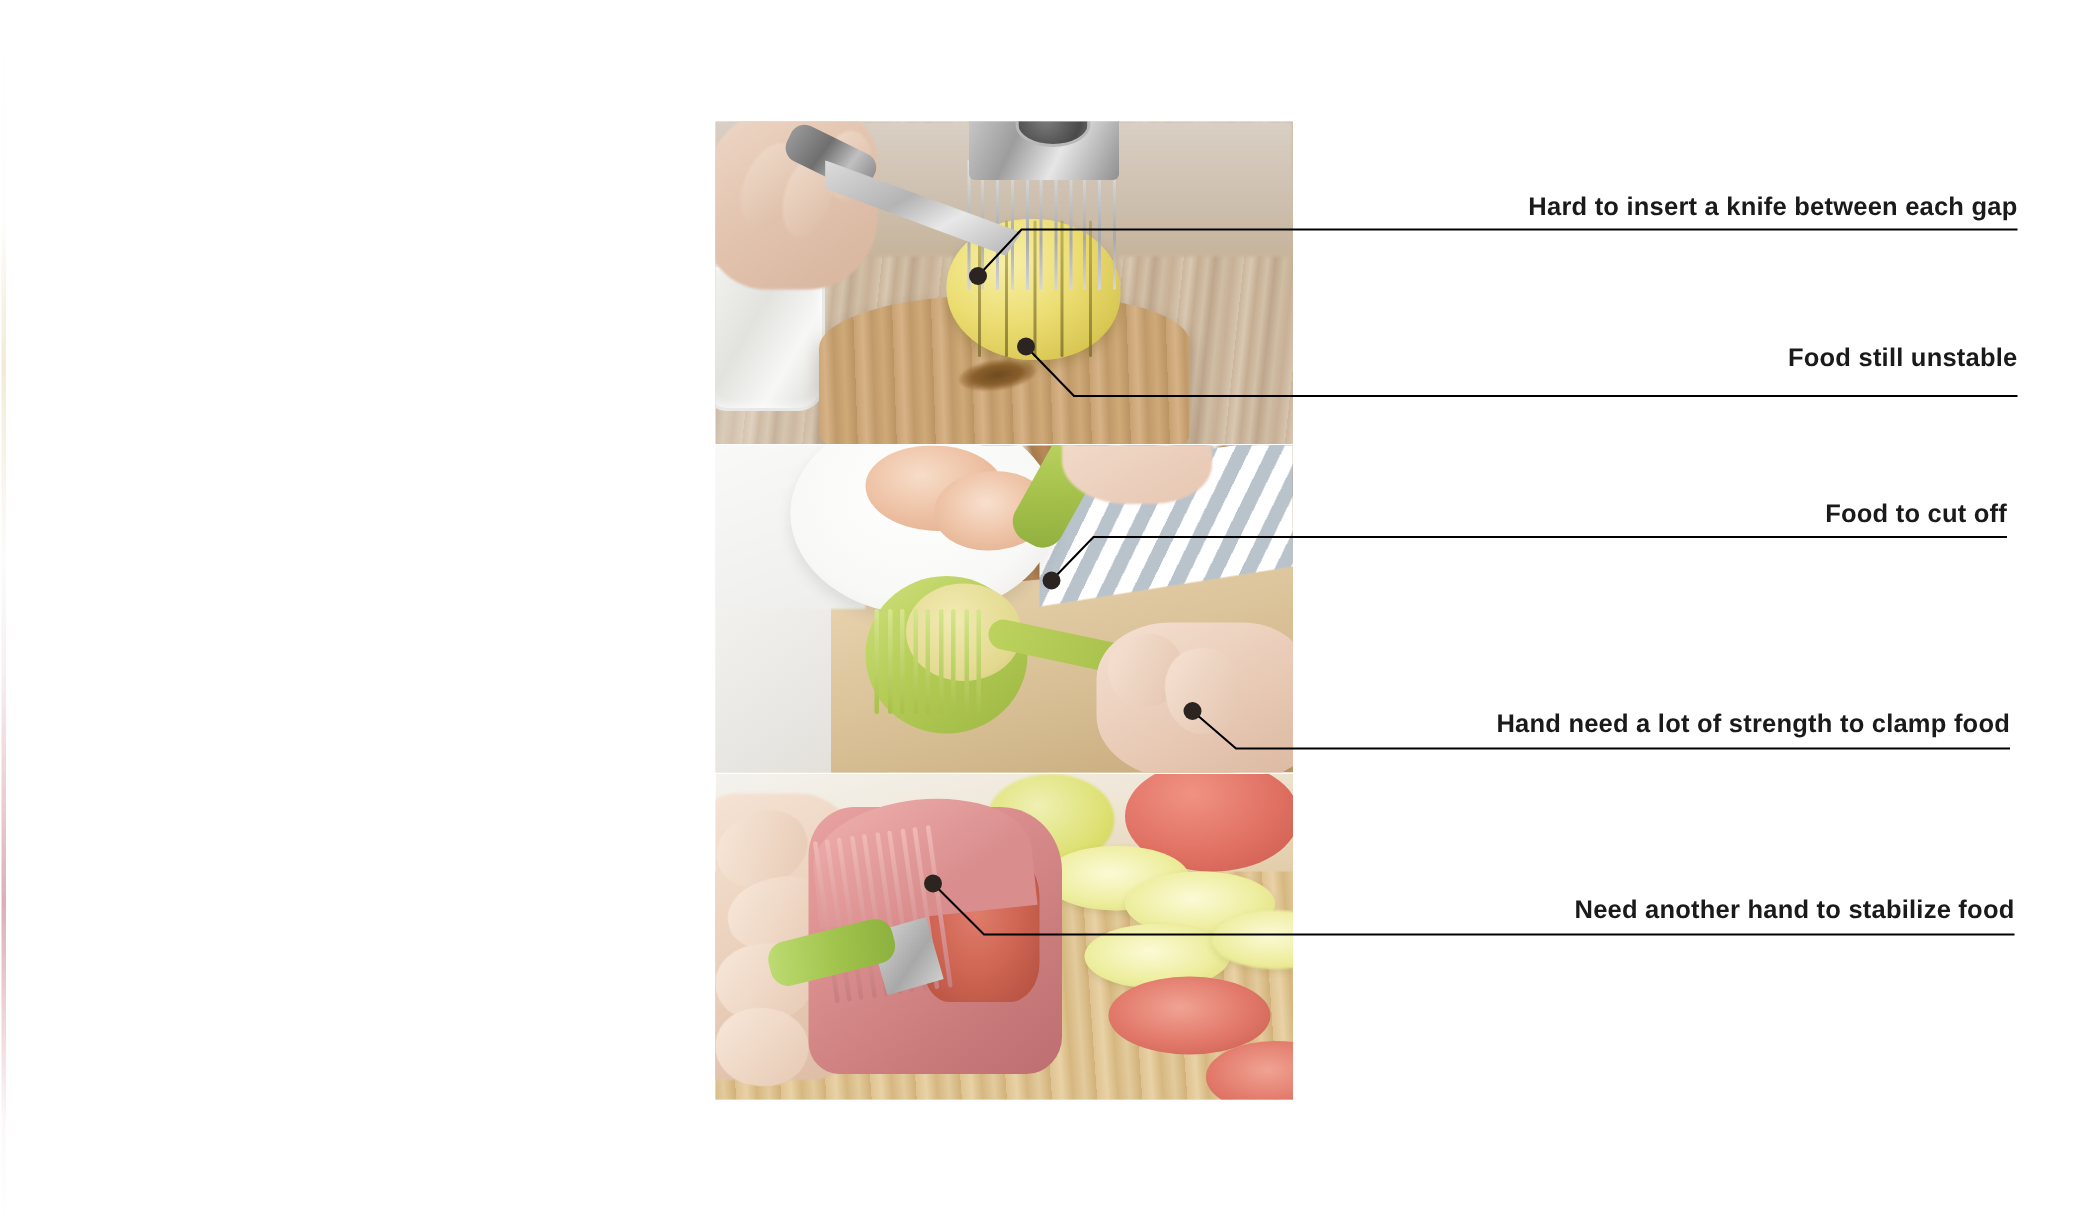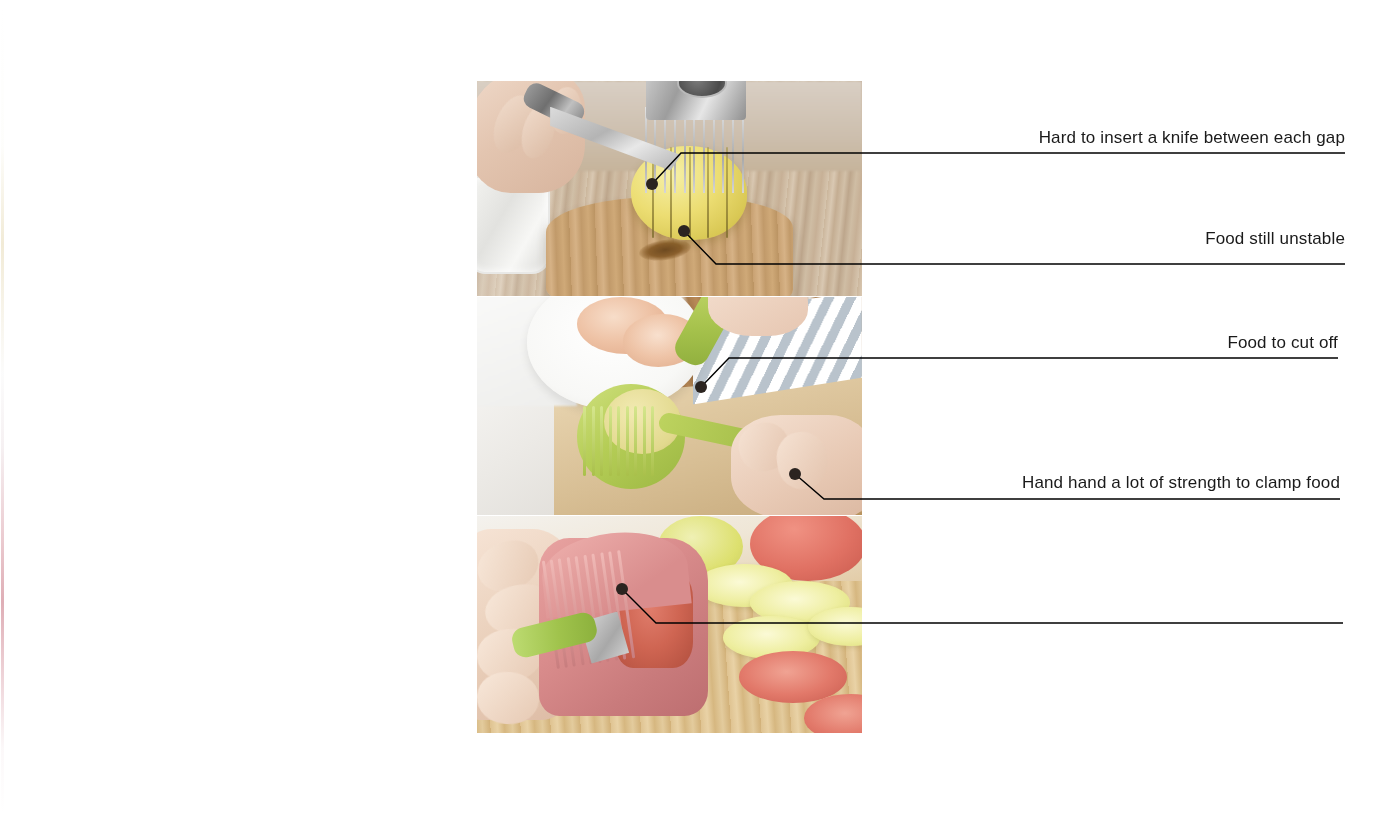--- a/index.html
+++ b/index.html
@@ -323,21 +323,21 @@
   .p3-ts2{left:85%;top:82%;width:24%;height:22%;filter:blur(.4px);}
 
   
   .annotations{position:absolute;inset:0;pointer-events:none;}
   .ann-label{
     position:absolute;
     font-size:17px;
     color:#1a1a1a;
     white-space:nowrap;
     text-align:right;
-    font-weight:400;
+    font-weight:700;
     letter-spacing:.15px;
   }
 </style>
 </head>
 <body>
 
 <div class="slide">
 
   <div class="edge-artifact"></div>
 
@@ -482,16 +482,17 @@
       <circle cx="622" cy="589" r="6" fill="#2b2420"></circle>
     </g>
   </svg>
 
   <div class="ann-label" style="right:55px;top:128px;">Hard to insert a knife between each gap</div>
 
   <div class="ann-label" style="right:55px;top:229px;">Food still unstable</div>
 
   <div class="ann-label" style="right:62px;top:333px;">Food to cut off</div>
 
-  <div class="ann-label" style="right:60px;top:473px;">Hand hand a lot of strength to clamp food</div>
-
+  <div class="ann-label" style="right:60px;top:473px;">Hand need a lot of strength to clamp food</div>
+
+  <div class="ann-label" style="right:57px;top:597px;">Need another hand to stabilize food</div>
 
 </div>
 
 </body></html>

